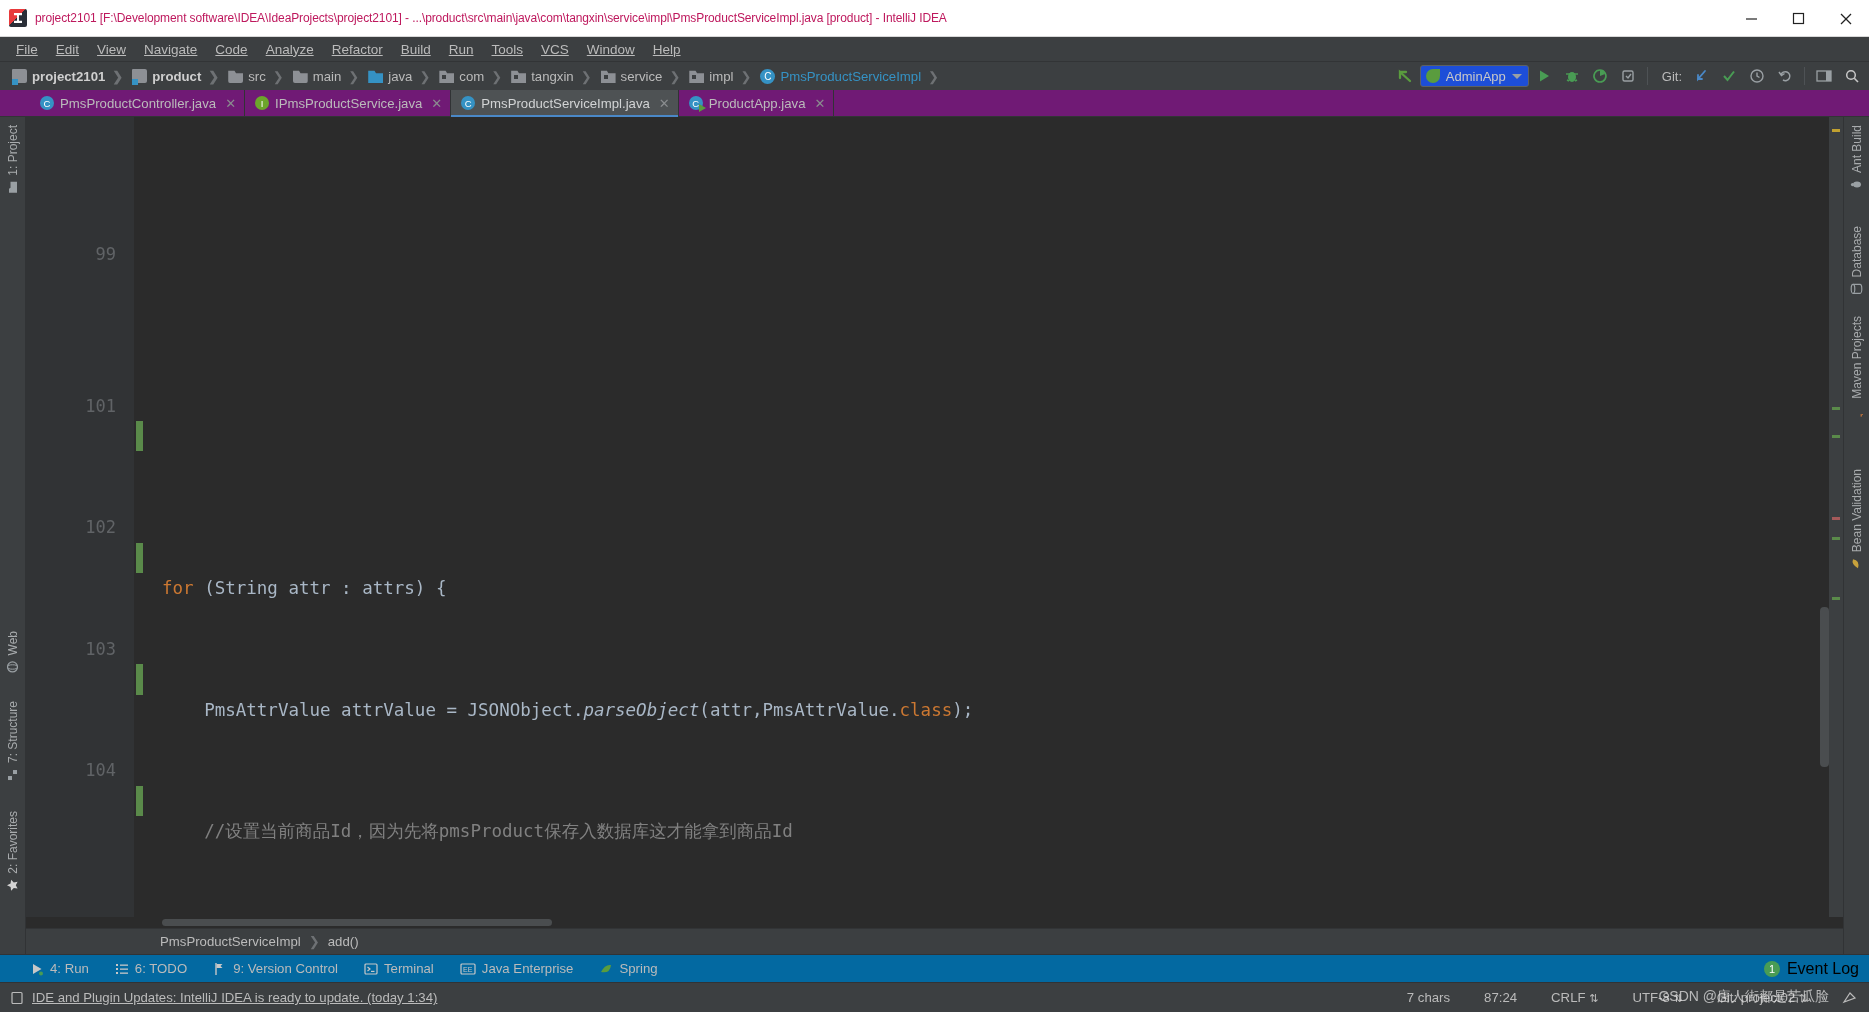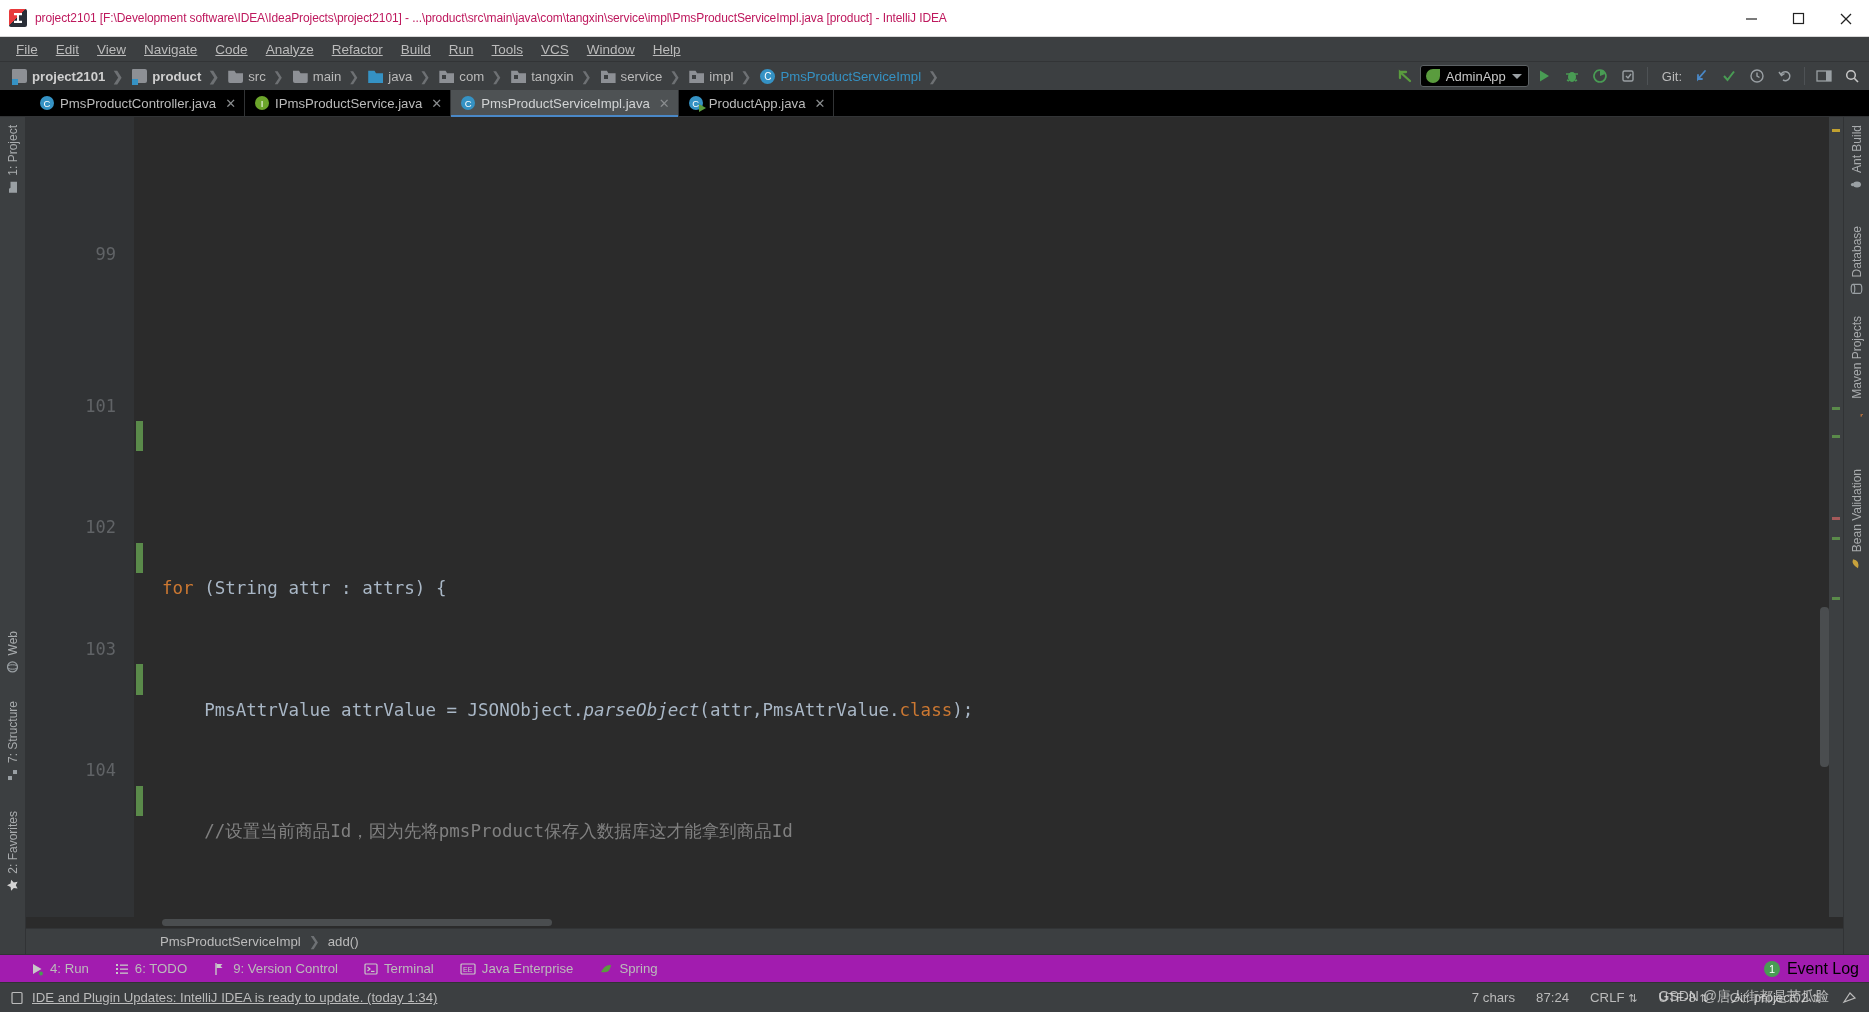--- a/index.html
+++ b/index.html
@@ -51,29 +51,29 @@
   .ic-pkg  { background:#8d9095; clip-path: polygon(0 12%,42% 12%,52% 30%,100% 30%,100% 100%,0 100%); }
   .ic-pkg:after{ content:""; position:absolute; left:3px; top:6px; width:4px; height:4px; background:#3c3f41; }
   .ic-cls  { width:15px; height:15px; border-radius:50%; background:#3592c4; }
   .ic-cls:after{ content:"C"; position:absolute; inset:0; color:#fff; font-size:10px;
     display:flex; align-items:center; justify-content:center; font-family:"Liberation Sans",sans-serif; }
   .crumb.cls { color:#3592c4; }
 
   .nav-right { position: absolute; right: 4px; top: 0; height: 28px; display: flex; align-items: center; gap: 2px; }
   .tb-btn { width: 26px; height: 24px; display:flex; align-items:center; justify-content:center; position:relative;}
   .runcfg { display: flex; align-items: center; height: 22px; border: 1px solid #5c6164;
-    border-radius: 3px; padding: 0 6px 0 5px; background:#000000; gap:6px; }
+    border-radius: 3px; padding: 0 6px 0 5px; background:#1d4ed8; gap:6px; }
   .runcfg .leaf { width:14px; height:14px; border-radius:50% 0 50% 50%; background:#5a9c3e; }
   .runcfg .name { font-size: 13px; color: #c8c8c8; white-space: nowrap; }
   .caret { width:0;height:0;border-left:5px solid transparent;border-right:5px solid transparent;border-top:5px solid #9aa0a4;}
   .git-label { font-size: 13px; color: #bbbbbb; margin: 0 4px 0 8px; }
   .vsep { width:1px; height:18px; background:#4e5255; margin: 0 4px; }
 
   
-  .tabbar { height: 27px; background: #000000; display: flex; align-items: flex-end;
+  .tabbar { height: 27px; background: #701a75; display: flex; align-items: flex-end;
     padding-left: 30px; border-bottom: 1px solid #323436; position: relative; }
   .tab { height: 26px; display: flex; align-items: center; gap: 6px; padding: 0 8px 0 10px;
     font-size: 13.2px; color: #bbbbbb; white-space: nowrap; border-right: 1px solid #313335; position: relative;}
   .tab.active { background: #4e5254; color: #d2d4d5; }
   .tab.active:after { content:""; position:absolute; left:0; right:0; bottom:-1px; height:2px; background:#4a88c7; }
   .tab .x { color: #8a8d8f; font-size: 13px; margin-left: 3px; }
   .tico { width:14px; height:14px; border-radius:50%; position: relative; flex:0 0 auto;}
   .tico.c { background:#3592c4; }
   .tico.i { background:#6ca52b; }
   .tico.app { background:#3592c4; }
@@ -119,32 +119,32 @@
   
   .vscroll { position: absolute; right: 14px; width: 9px; background: #4a4d4f; border-radius: 4px; }
   .hscrollwrap { height: 11px; background: #2b2b2b; position: relative; }
   .hscroll { position: absolute; height: 7px; top: 2px; background: #4a4d4f; border-radius: 4px; }
 
   .bcrumb2 { height: 26px; background: #3c3f41; display:flex; align-items:center; padding-left: 134px;
     font-size: 13.2px; color: #bbbbbb; gap: 8px; border-top:1px solid #323436;}
   .bcrumb2 .sep2 { color:#6e7174; }
 
   
-  .toolwin { position: absolute; left: 0; right: 0; bottom: 30px; height: 28px; background: #a21caf;
+  .toolwin { position: absolute; left: 0; right: 0; bottom: 30px; height: 28px; background: #0369a1;
     display: flex; align-items: center; padding-left: 30px; gap: 26px; border-top: 1px solid #313335;}
   .twi { display: flex; align-items: center; gap: 6px; font-size: 13.2px; color: #bbbbbb; white-space: nowrap;}
   .twi-right { position:absolute; right: 10px; display:flex; align-items:center; gap:7px; }
   .badge1 { width:16px;height:16px;border-radius:50%;background:#499c54;color:#fff;font-size:11px;
     display:flex;align-items:center;justify-content:center;}
 
   .statusbar { position: absolute; left: 0; right: 0; bottom: 0; height: 30px; background: #3c3f41;
     display: flex; align-items: center; padding-left: 10px; border-top: 1px solid #313335; }
   .status-left { display:flex; align-items:center; gap:8px; font-size:13.2px; color:#bbbbbb;}
   .status-left .lnk { text-decoration: underline; }
-  .status-right { position:absolute; right: 12px; display:flex; align-items:center; gap:21px;
+  .status-right { position:absolute; right: 12px; display:flex; align-items:center; gap:34px;
     font-size:13.2px; color:#bbbbbb; }
   .status-right .updown { font-size: 11px; }
 
   .watermark { position: absolute; right: 40px; bottom: 6px; font-size: 14px; color: rgba(225,225,225,0.75);
     white-space: nowrap; pointer-events: none; }
 
   
   svg.i { display:block; }
 </style>
 </head>

